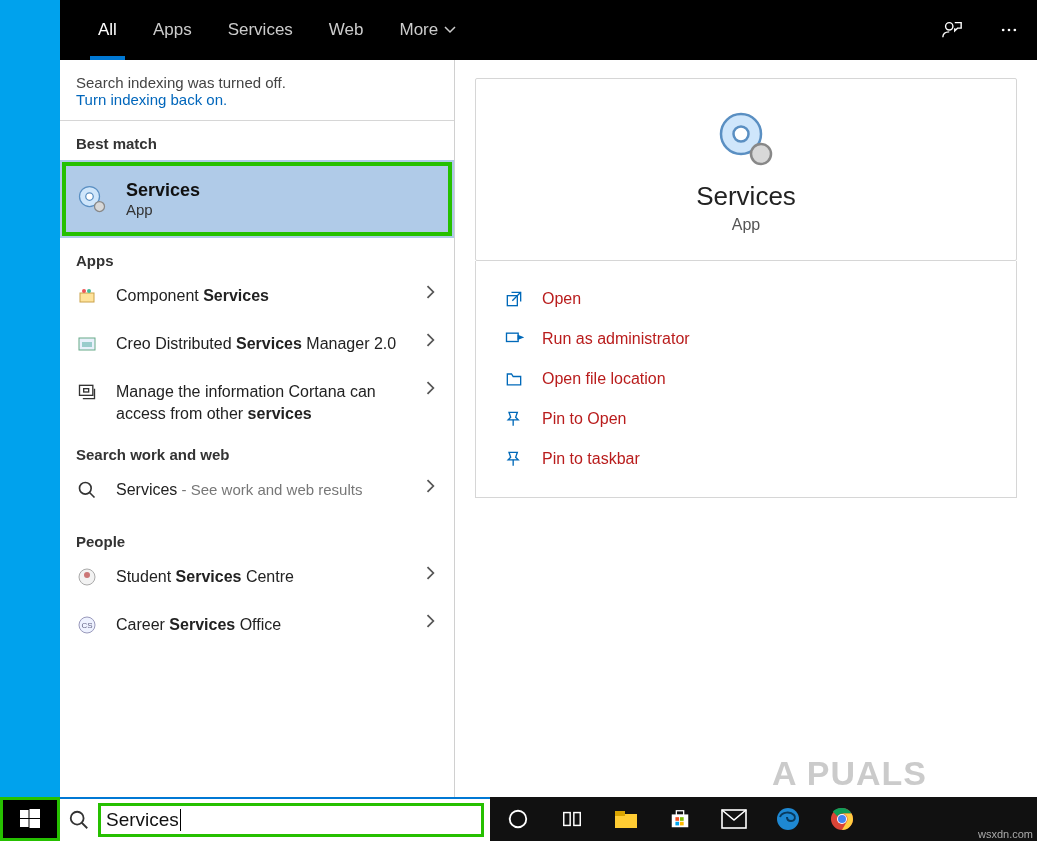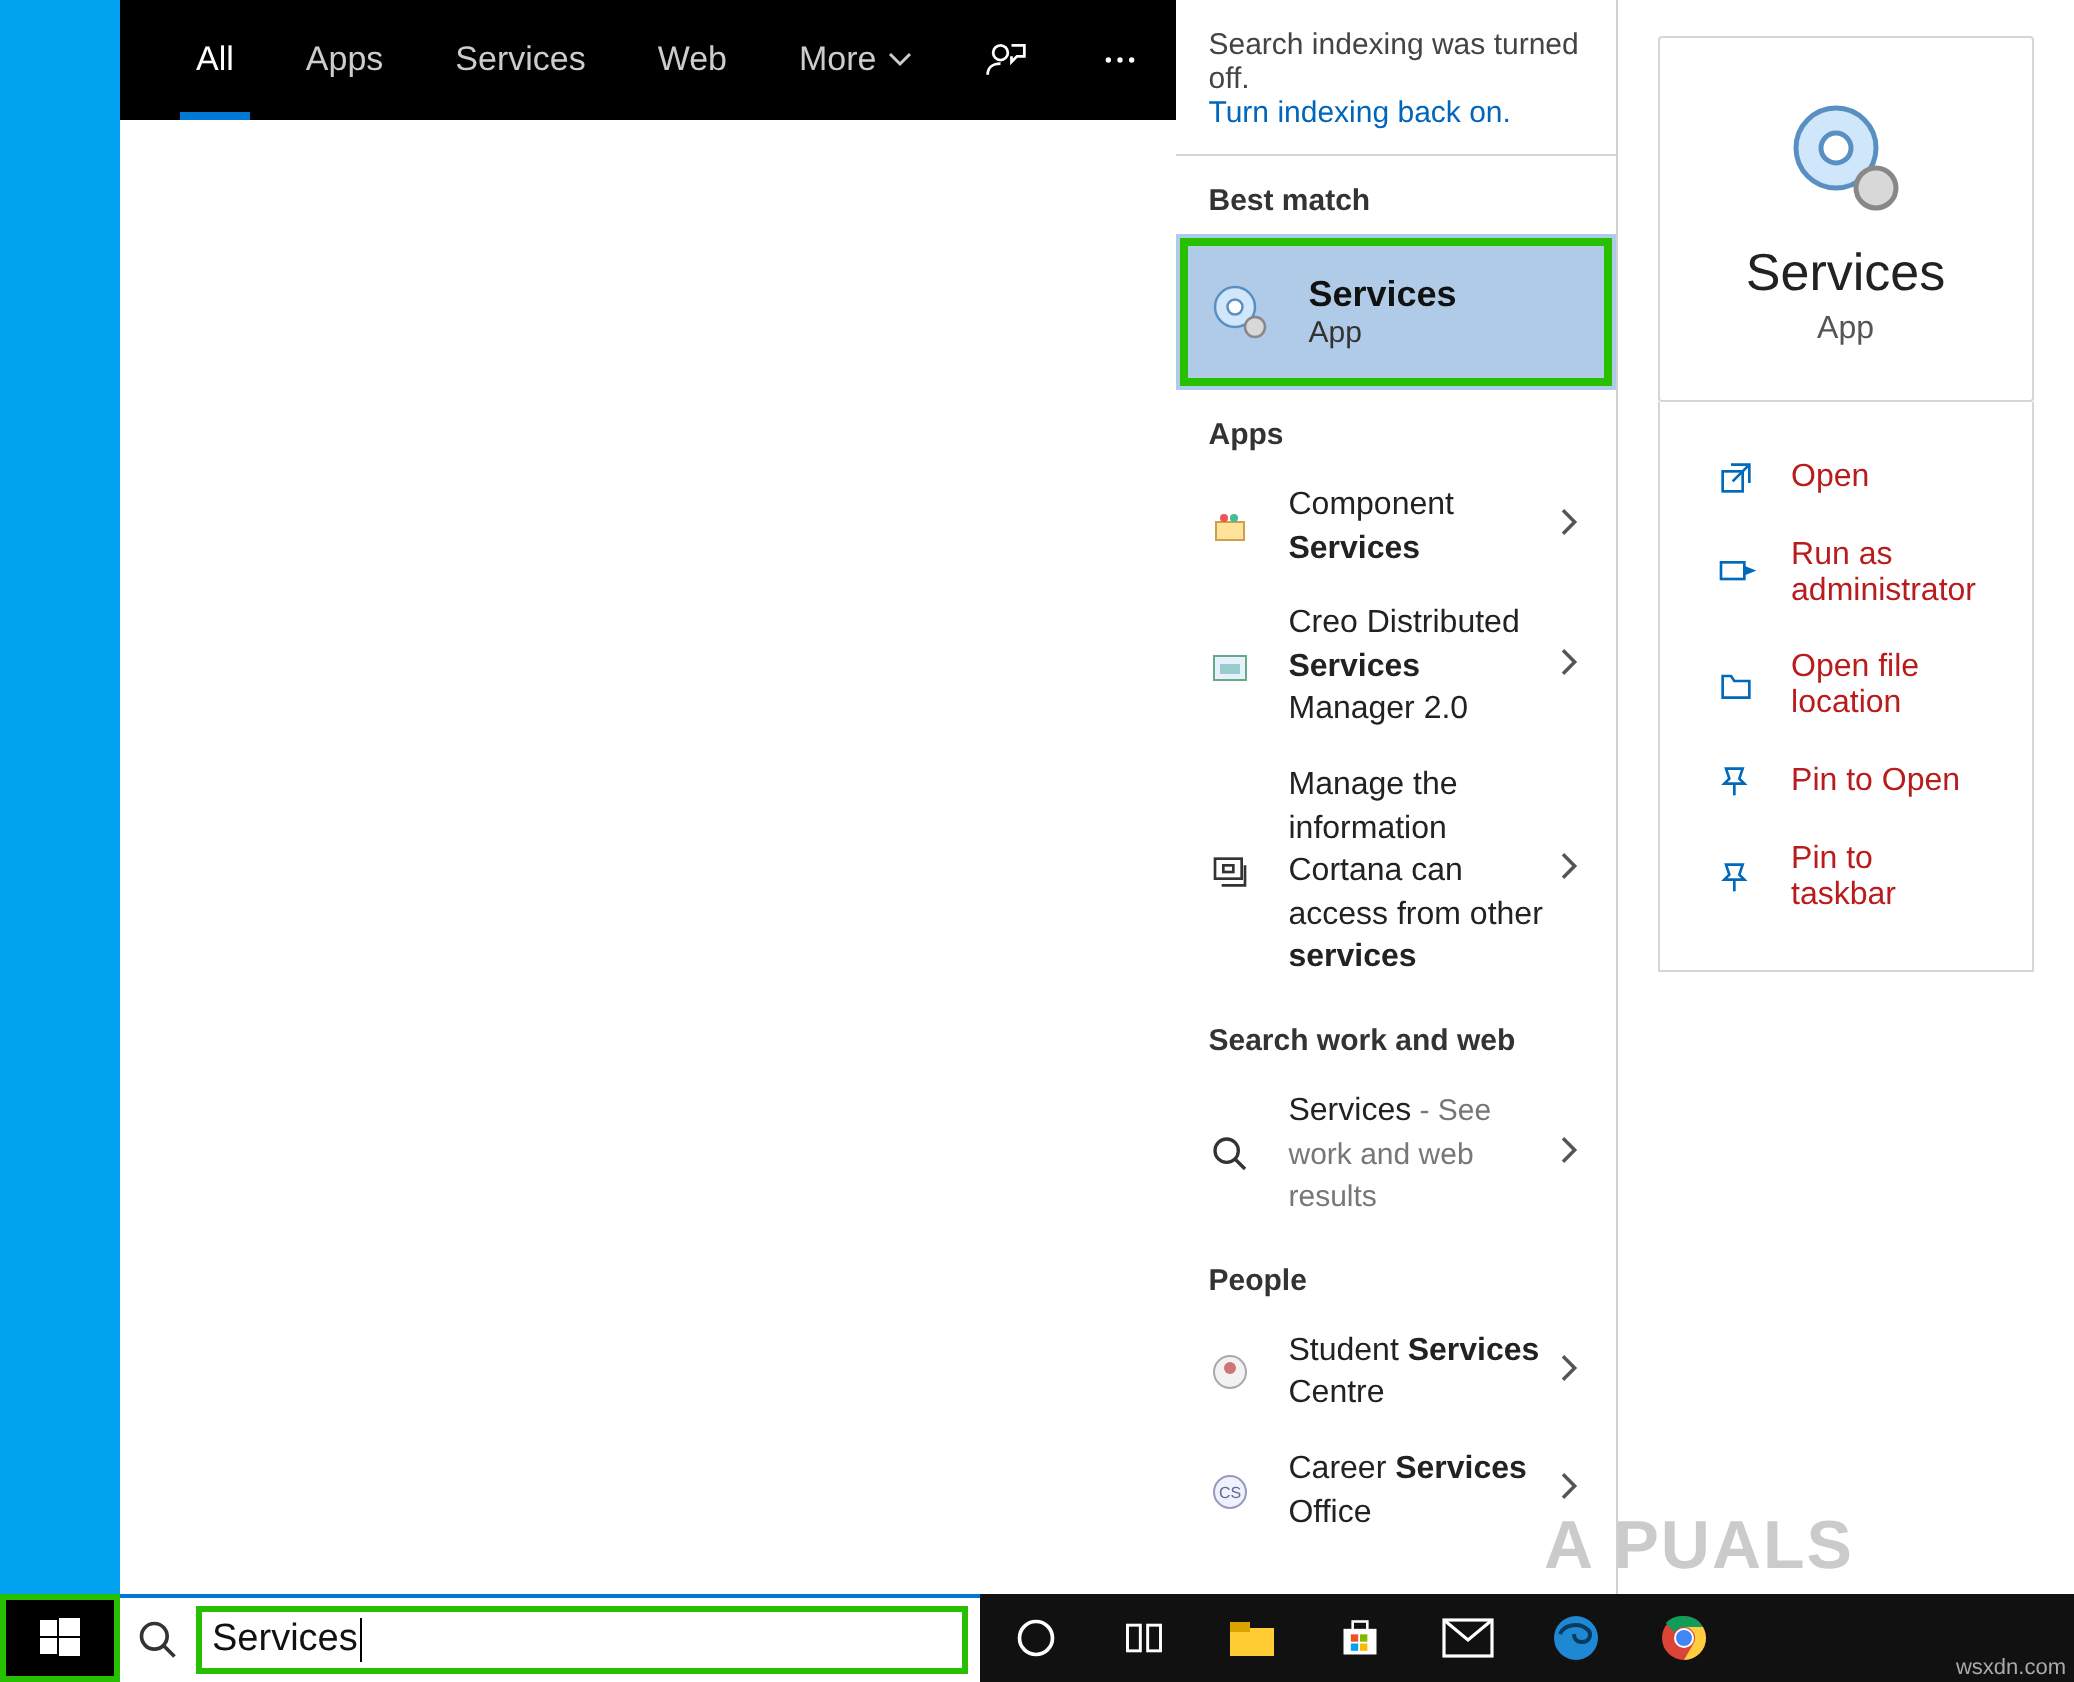--- a/index.html
+++ b/index.html
@@ -2,21 +2,21 @@
 <html><head>
 <meta charset="utf-8">
 <style>
   * { margin: 0; padding: 0; box-sizing: border-box; font-family: "Segoe UI", Arial, sans-serif; }
   body { width: 1037px; height: 841px; background: #00a2ed; overflow: hidden; position: relative; }
 
   .search-popup {
     position: absolute;
     left: 60px; top: 0; width: 977px; height: 797px;
     background: #fff;
-    display: flex; flex-direction: row;
+    display: flex; flex-direction: column;
   }
   .tabs {
     background: #000; height: 60px; display: flex; align-items: stretch;
     padding-left: 20px;
   }
   .tab {
     color: #ccc; font-size: 17px; display: flex; align-items: center;
     padding: 0 18px; cursor: pointer; position: relative;
   }
   .tab.active { color: #fff; }
@@ -51,21 +51,21 @@
     outline: 4px solid #26c000; outline-offset: -6px;
   }
   .best-match .bm-icon {
     width: 32px; height: 32px; margin-right: 18px;
     display:flex; align-items:center; justify-content:center;
   }
   .best-match .bm-text .bm-title { font-size: 18px; font-weight: 600; color:#111;}
   .best-match .bm-text .bm-sub  { font-size: 15px; color: #333; }
 
   .row {
-    display: flex; align-items: center; padding: 8px 16px; min-height: 48px;
+    display: flex; padding: 8px 16px; min-height: 48px;
     cursor: pointer;
   }
   .row .r-icon {
     width: 22px; height: 22px; margin-right: 18px; flex-shrink:0;
     display:flex;align-items:center;justify-content:center;
   }
   .row .r-text { flex: 1; font-size: 16px; color: #222; line-height:1.35;}
   .row .r-text .muted { color: #777; font-size: 15px;}
   .row .chev { color: #555; }
   .row b { font-weight: 700; }

